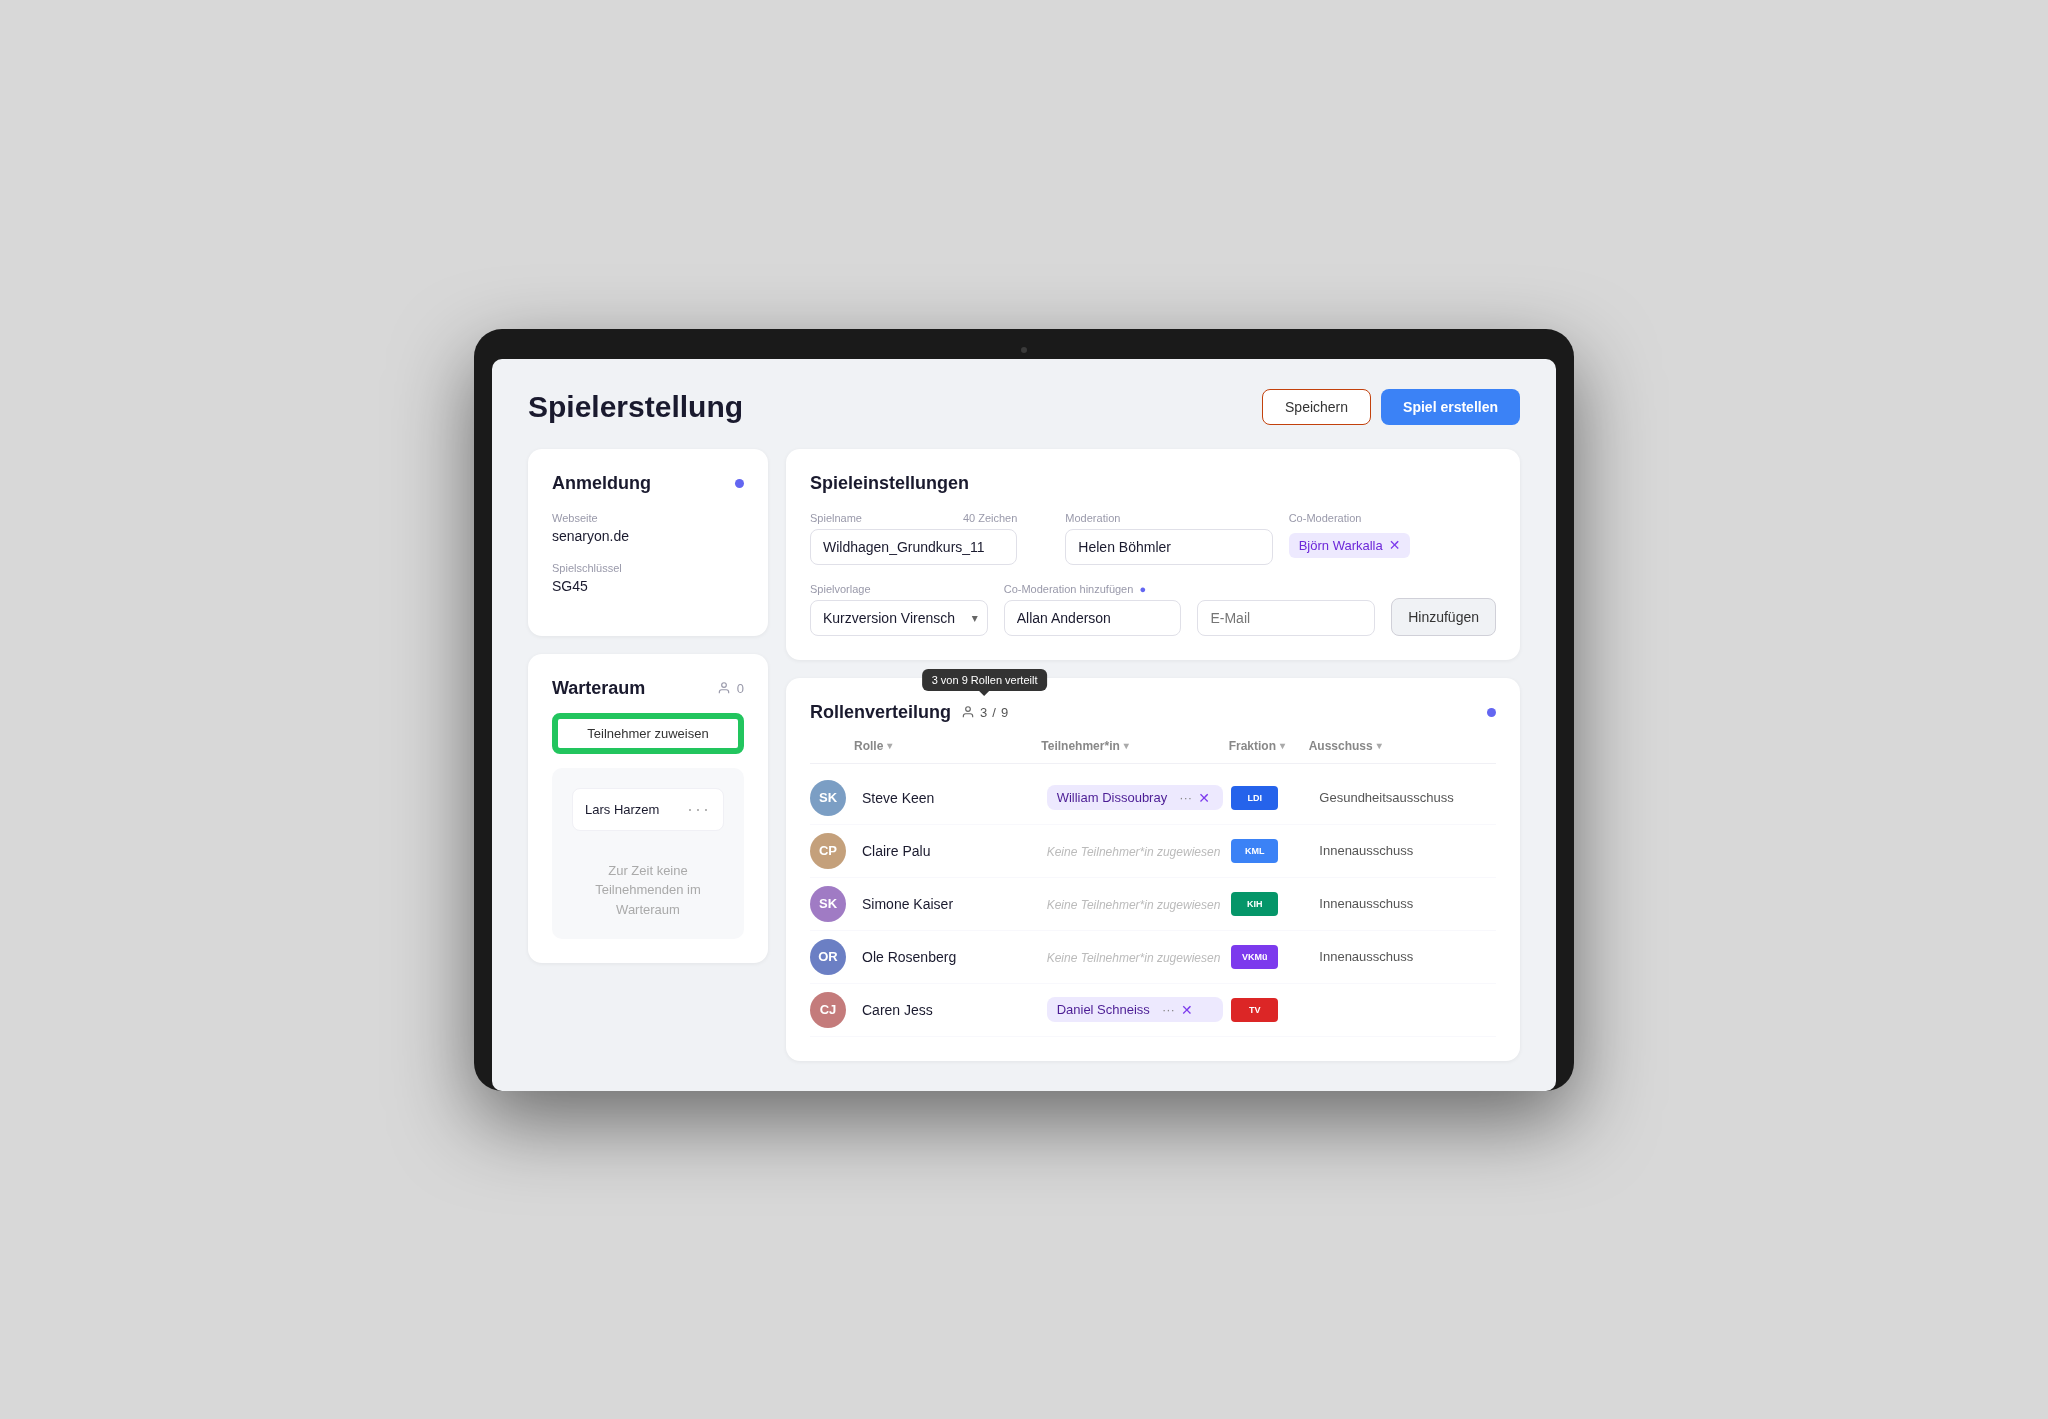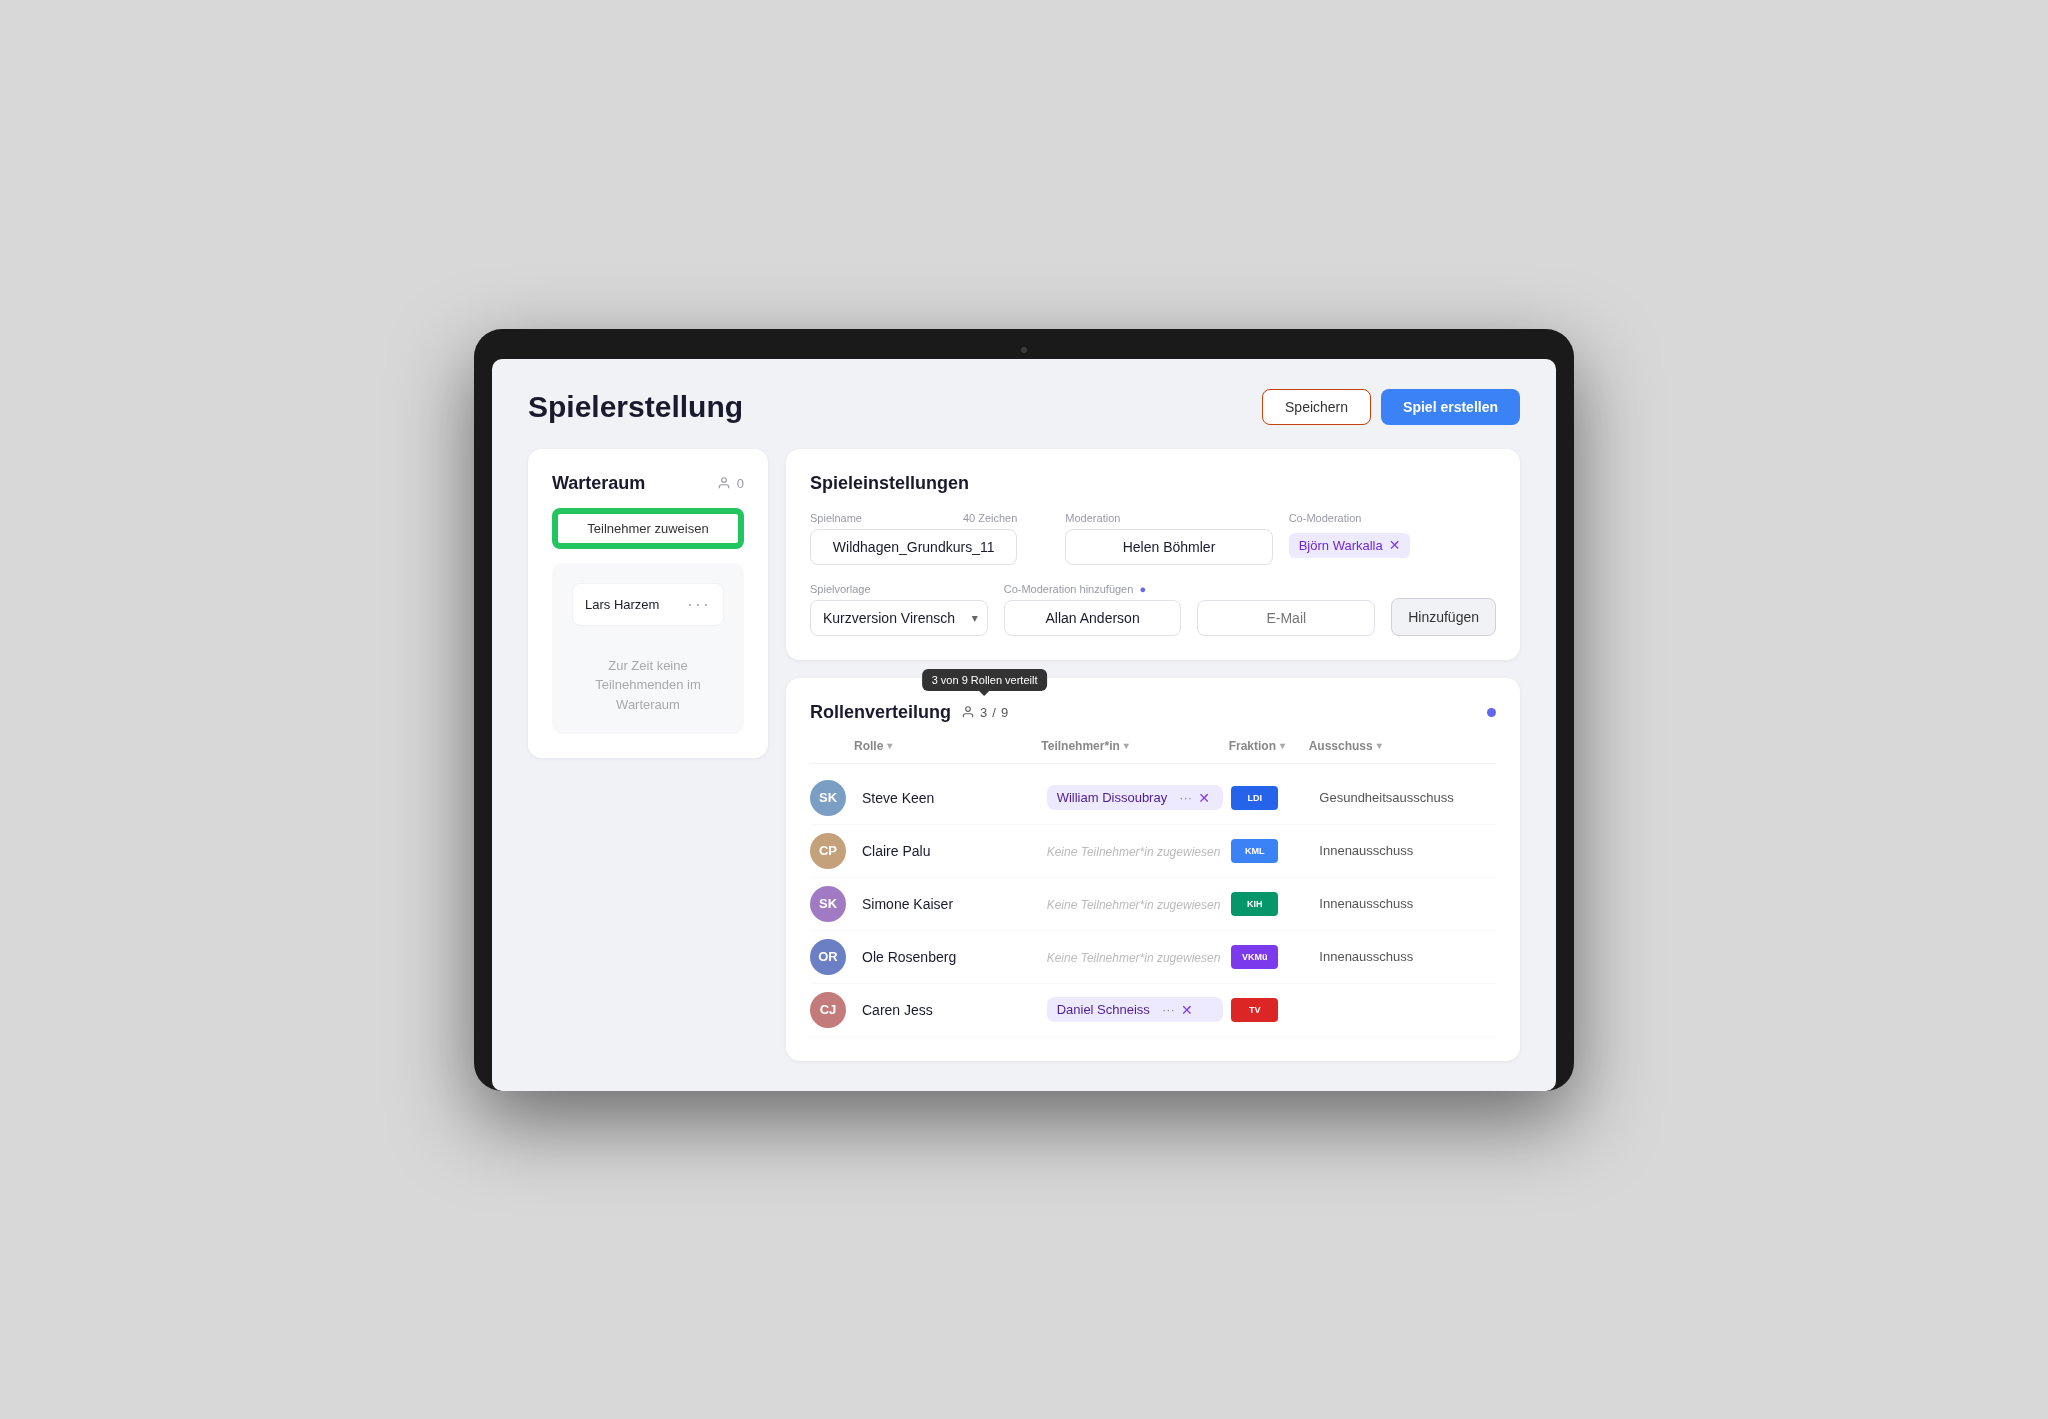--- a/index.html
+++ b/index.html
@@ -164,21 +164,20 @@
     }
 
     .form-input {
       border: 1px solid #e0e0e8;
       border-radius: 8px;
       padding: 9px 12px;
       font-size: 14px;
       color: #1a1a2e;
       background: #fff;
       width: 100%;
-      text-align: center;
     }
 
     .form-select-wrapper {
       position: relative;
     }
 
     .form-select {
       border: 1px solid #e0e0e8;
       border-radius: 8px;
       padding: 9px 32px 9px 12px;
@@ -477,20 +476,30 @@
         <div class="header-buttons">
           <button class="btn-secondary">Speichern</button>
           <button class="btn-primary">Spiel erstellen</button>
         </div>
       </div>
 
       <div class="main-grid">
 
         <div class="left-col">
 
+          <div class="card">
+            <div class="card-title">
+              <span>Anmeldung</span>
+              <div class="card-dot"></div>
+            </div>
+            <div class="field-label">Webseite</div>
+            <div class="field-value">senaryon.de</div>
+            <div class="field-label">Spielschlüssel</div>
+            <div class="field-value">SG45</div>
+          </div>
 
           <div class="card">
             <div class="warteraum-header">
               <div class="card-title" style="margin-bottom:0;">
                 <span>Warteraum</span>
               </div>
               <div class="warteraum-count">
                 <svg width="14" height="14" viewBox="0 0 24 24" fill="none" stroke="#9999aa" stroke-width="2">
                     <path d="M20 21v-2a4 4 0 0 0-4-4H8a4 4 0 0 0-4 4v2"></path>
                     <circle cx="12" cy="7" r="4"></circle>

